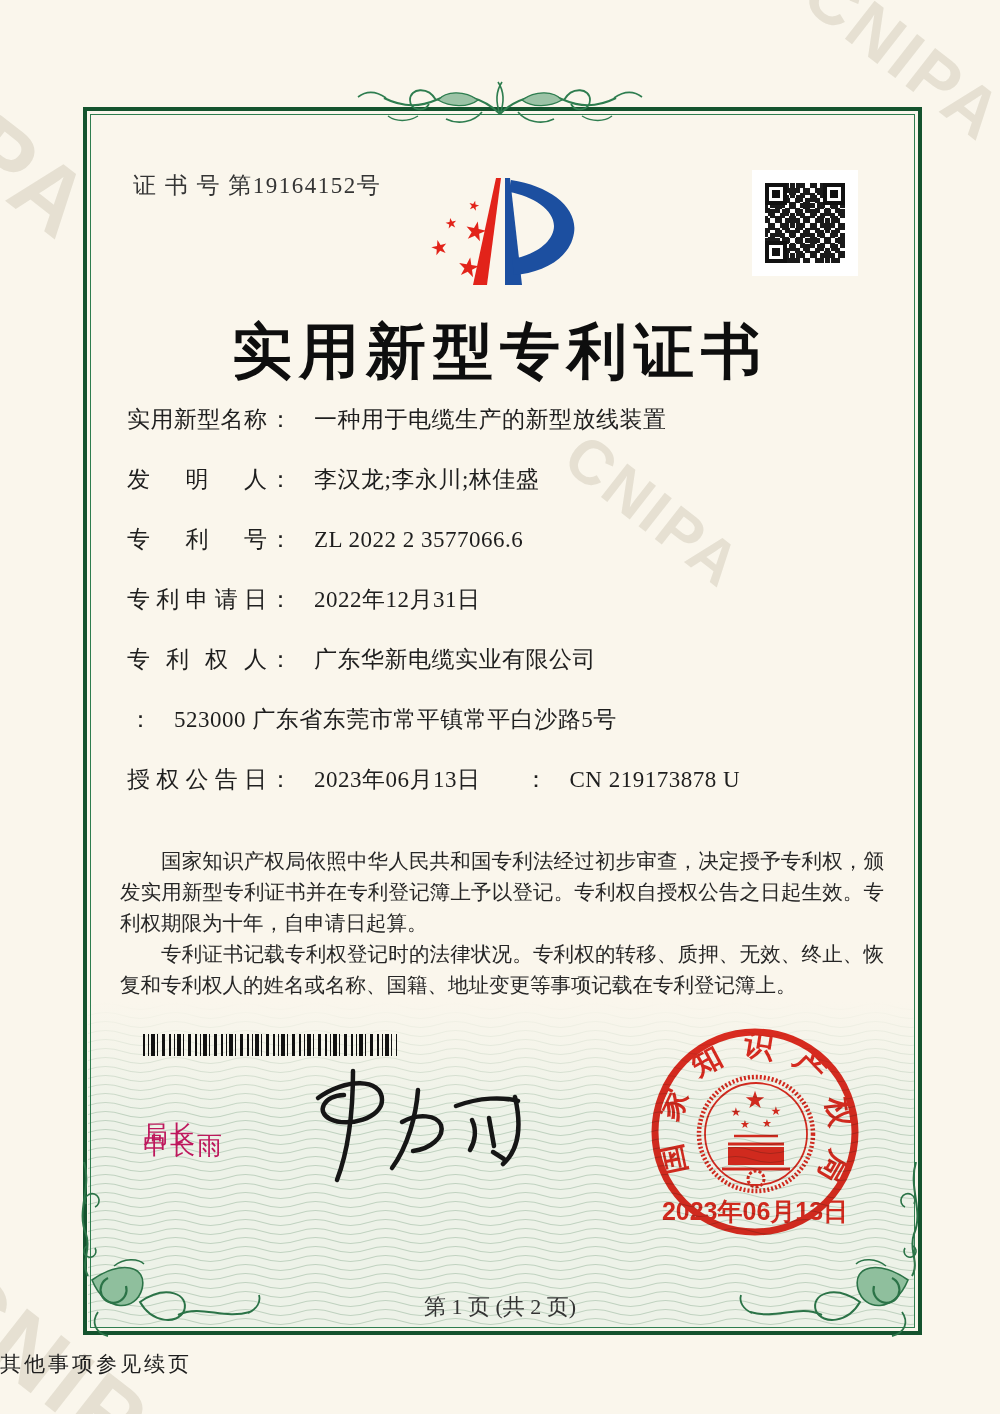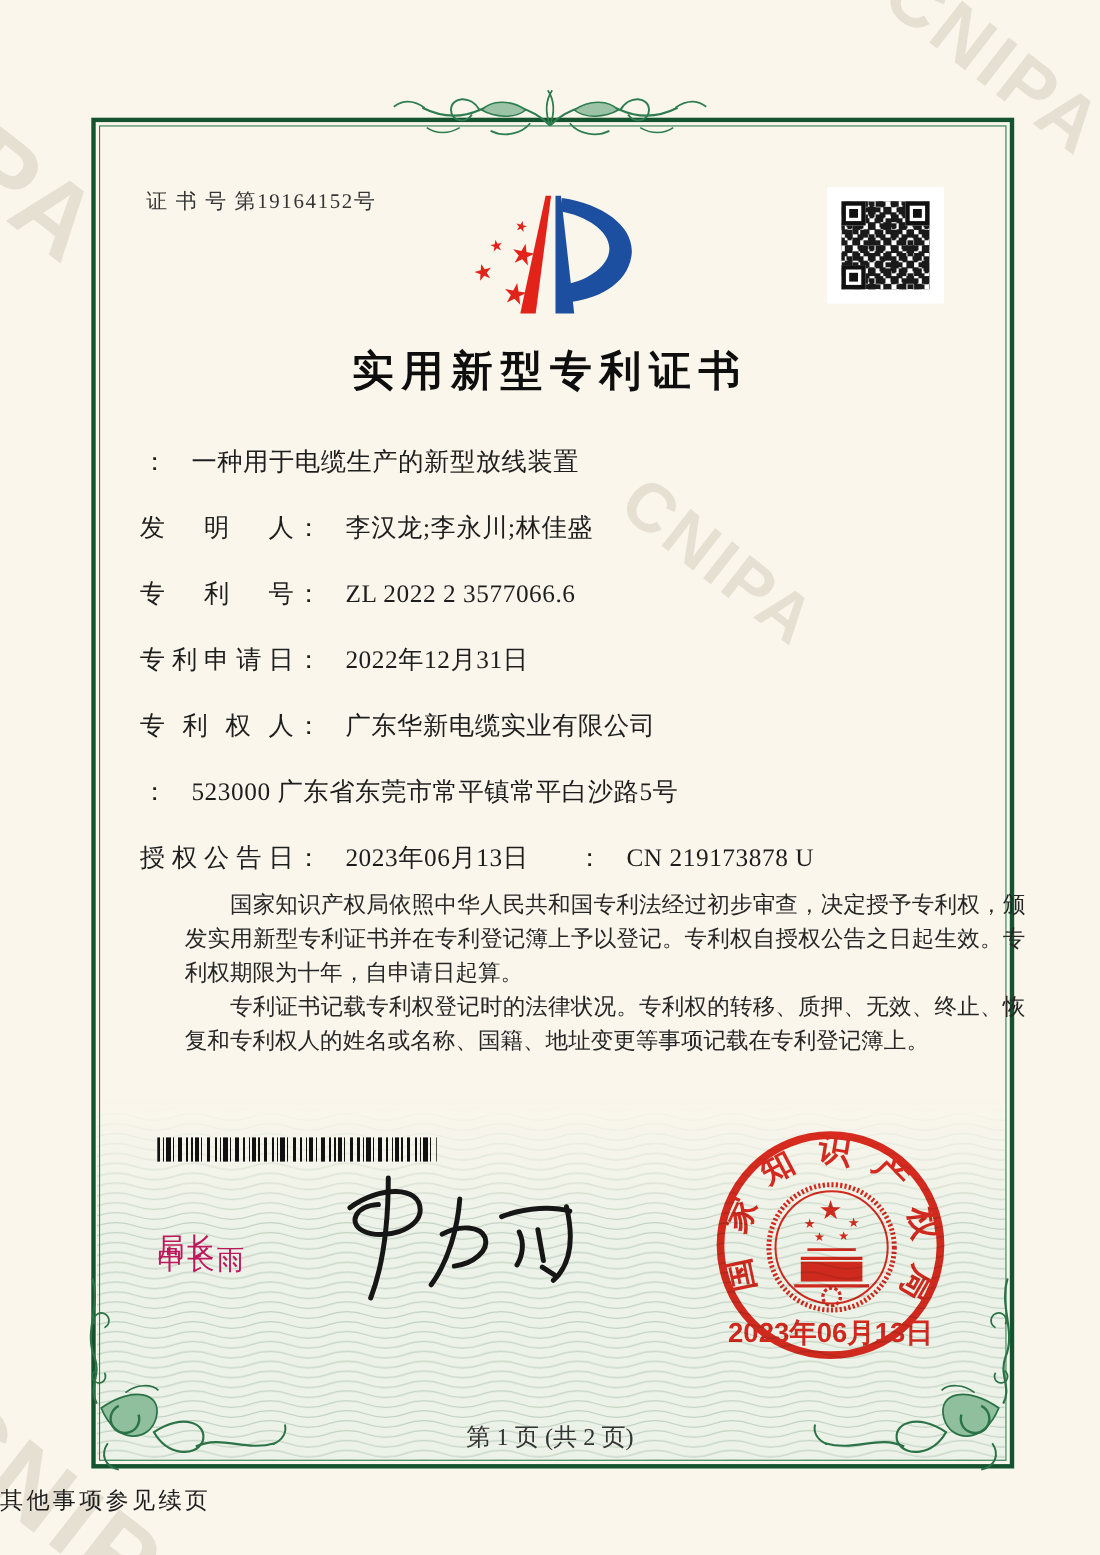--- a/index.html
+++ b/index.html
@@ -18,35 +18,35 @@
   
   .frame{position:absolute;left:83px;top:107px;width:831px;height:1220px;
          border:4px solid #14532e;}
   .frame-inner{position:absolute;left:3px;top:3px;right:3px;bottom:3px;border:1px solid #2e7d4f;}
   
   .flourish{position:absolute;left:330px;top:76px;}
   .cornerL{position:absolute;left:62px;top:1162px;}
   .cornerR{position:absolute;left:738px;top:1162px;}
   .waves{position:absolute;left:88px;top:1002px;}
   
-  .cert-no{position:absolute;left:133px;top:170px;font-size:19px;letter-spacing:1.5px;color:#353535;}
+  .cert-no{position:absolute;left:133px;top:170px;font-size:23px;letter-spacing:1.5px;color:#353535;}
   .logo{position:absolute;left:425px;top:170px;}
-  .title{position:absolute;left:0;top:312px;width:100%;text-align:center;font-size:38px;
+  .title{position:absolute;left:0;top:312px;width:100%;text-align:center;font-size:60px;
          font-weight:bold;letter-spacing:7px;color:#0e0e0e;}
   
   .fields{position:absolute;left:127px;top:390px;width:770px;}
   .frow{display:flex;height:60px;line-height:60px;font-size:23px;color:#1e1e1e;}
   .flabel{display:inline-block;width:140px;text-align:justify;text-align-last:justify;}
   .flabel2{display:inline-block;width:130px;text-align:justify;text-align-last:justify;}
   .fcolon{padding:0 8px 0 2px;}
   .fval{letter-spacing:.5px;margin-left:14px;}
   .g2{margin-left:42px;display:flex;}
   
-  .legal{position:absolute;left:120px;top:808px;width:764px;font-size:20.5px;line-height:31px;
-         color:#262626;text-align:justify;margin-left:48px;}
+  .legal{position:absolute;left:120px;top:846px;width:764px;font-size:20.5px;line-height:31px;
+         color:#262626;text-align:justify;}
   .legal p{margin:0;text-indent:2em;}
   
   .barcode{position:absolute;left:143px;top:1034px;width:254px;height:22px;
     background:repeating-linear-gradient(90deg,#111 0 2px,rgba(0,0,0,0) 2px 5px,#111 5px 6px,
       rgba(0,0,0,0) 6px 8px,#111 8px 12px,rgba(0,0,0,0) 12px 14px,#111 14px 15px,
       rgba(0,0,0,0) 15px 19px,#111 19px 22px,rgba(0,0,0,0) 22px 26px);}
   .officer{position:absolute;left:143px;font-family:"Liberation Sans","DejaVu Sans",sans-serif;
            font-size:25px;color:#be185d;letter-spacing:2px;}
   .officer.t{top:1118px;} .officer.n{top:1104px;margin-top:25px;}
   .signature{position:absolute;left:290px;top:1066px;}
@@ -146,20 +146,21 @@
       <div class="finder f-tl"></div>
       <div class="finder f-tr"></div>
       <div class="finder f-bl"></div>
     </div>
   </div>
 
   <div class="title">实用新型专利证书</div>
 
   <div class="fields">
     <div class="frow">
+      <span class="flabel">实用新型名称</span>
         <span class="fcolon">：</span>
         <span class="fval">一种用于电缆生产的新型放线装置</span>
     </div>
     <div class="frow">
       <span class="flabel">发明人</span>
         <span class="fcolon">：</span>
         <span class="fval">李汉龙;李永川;林佳盛</span>
     </div>
     <div class="frow">
       <span class="flabel">专利号</span>

